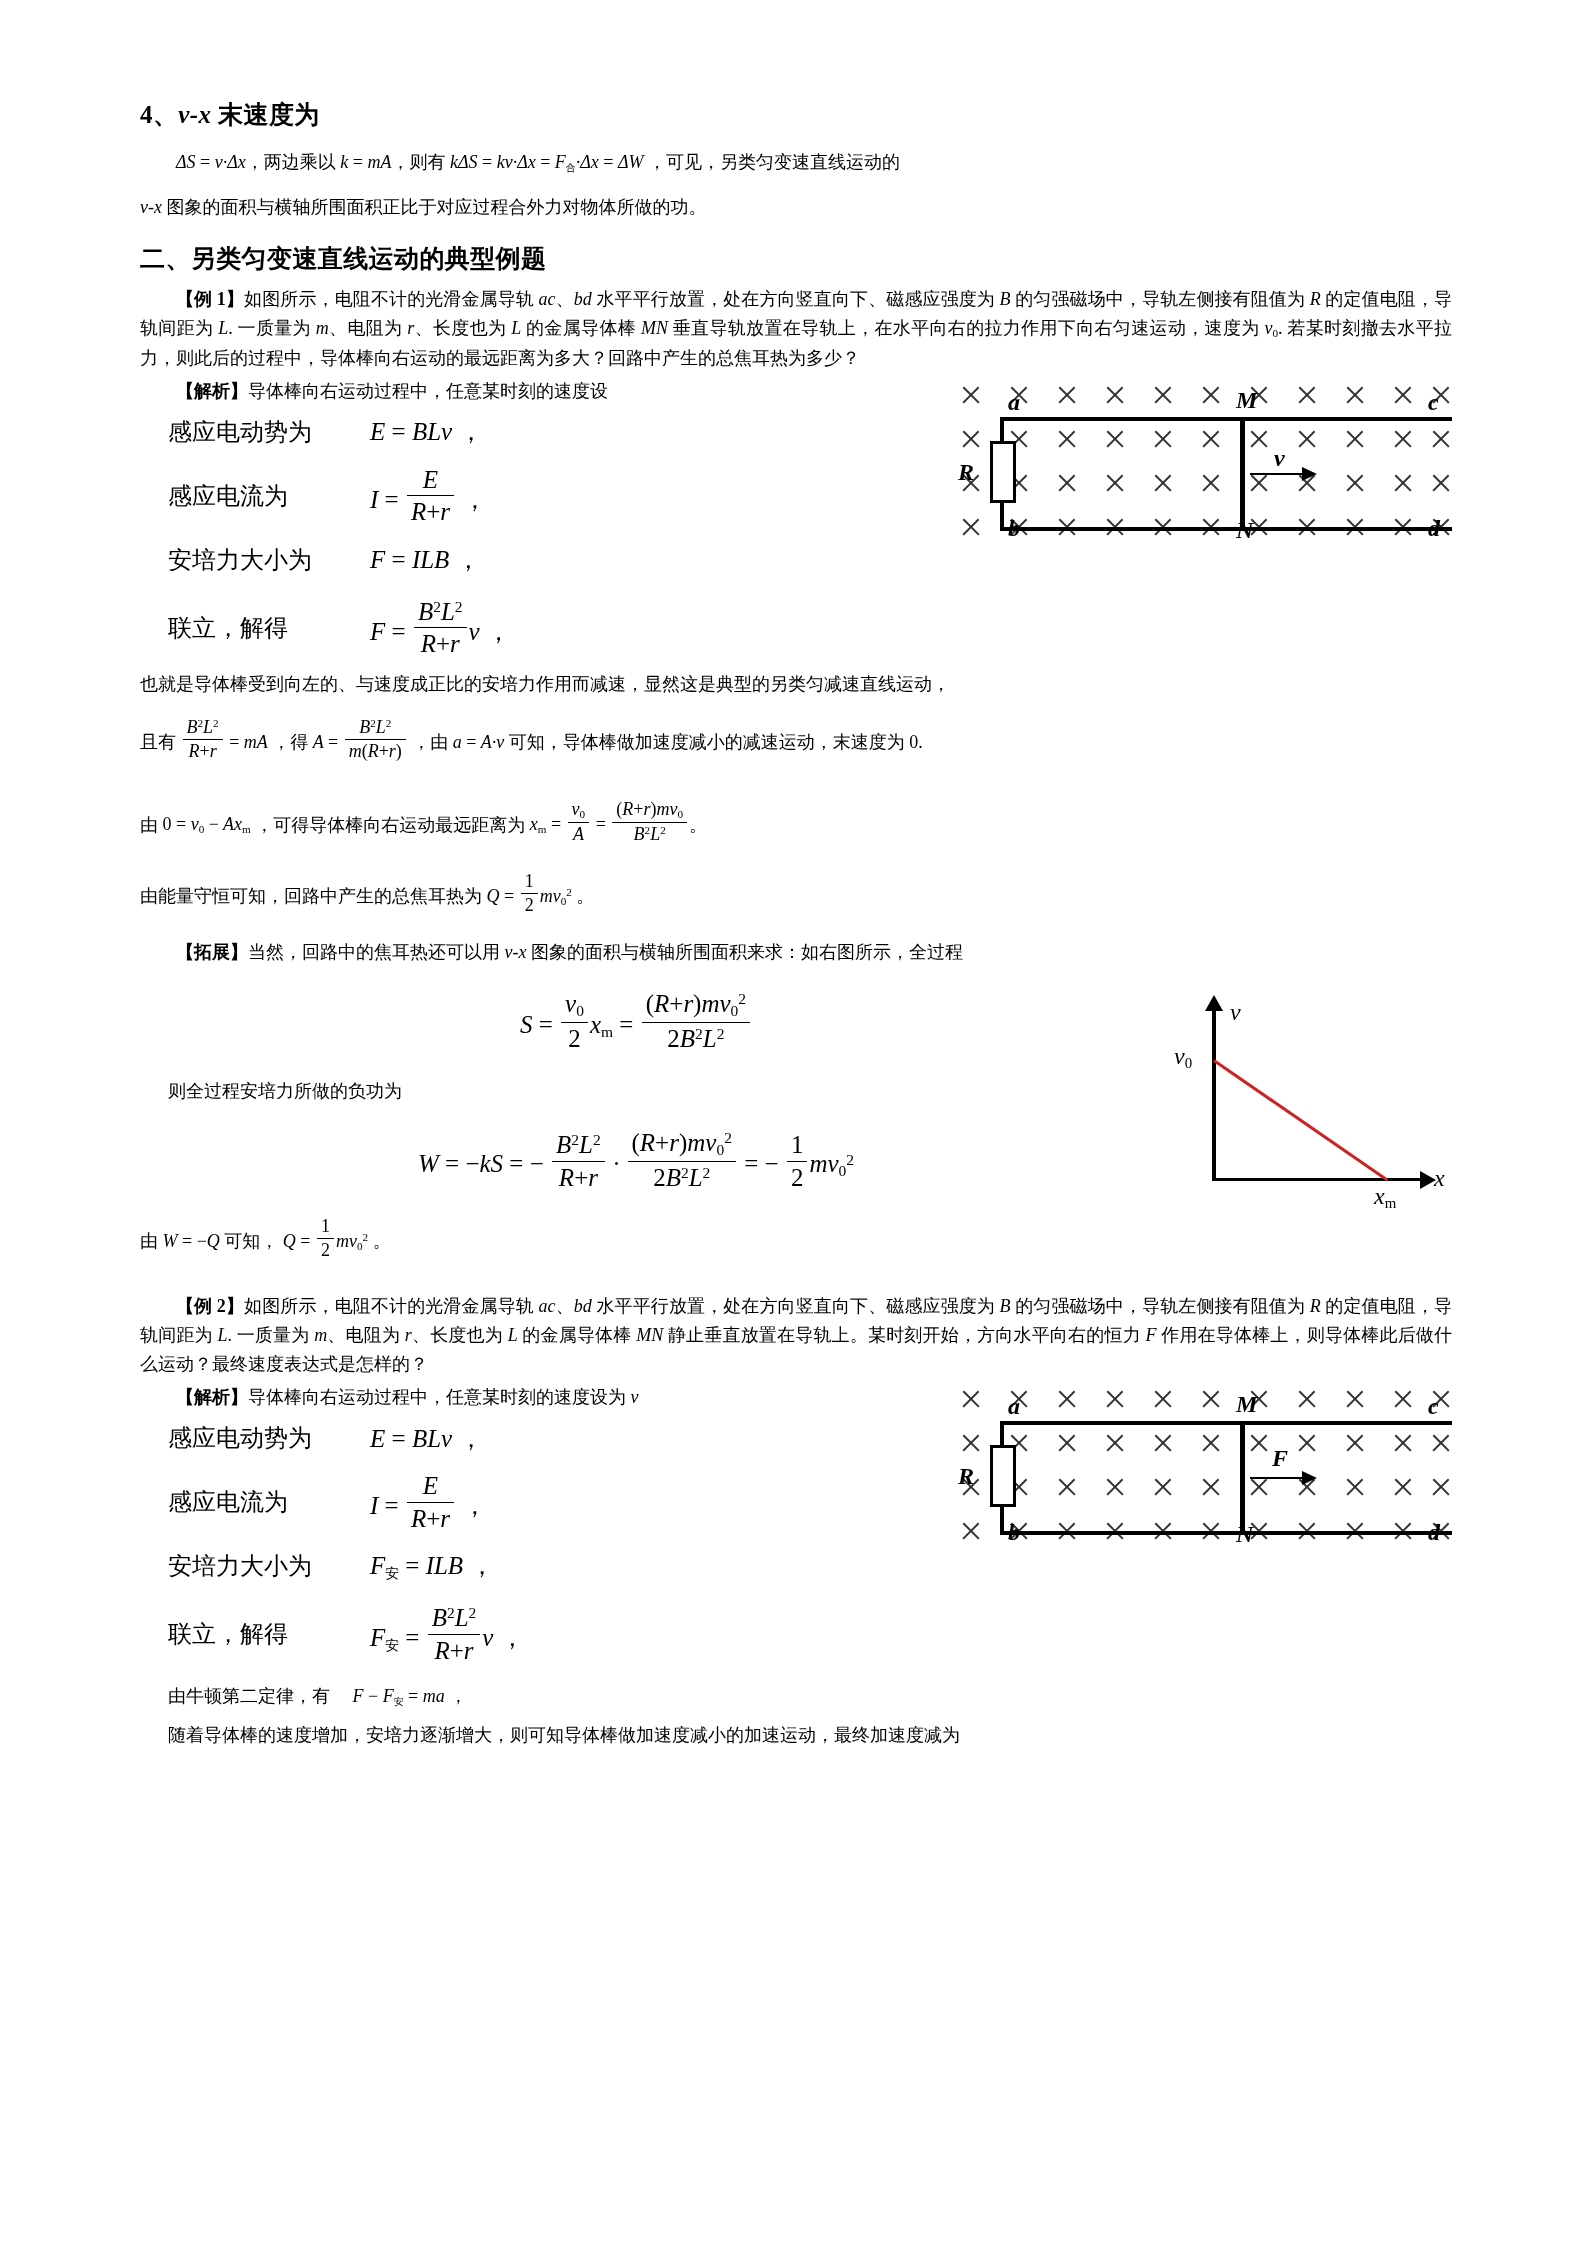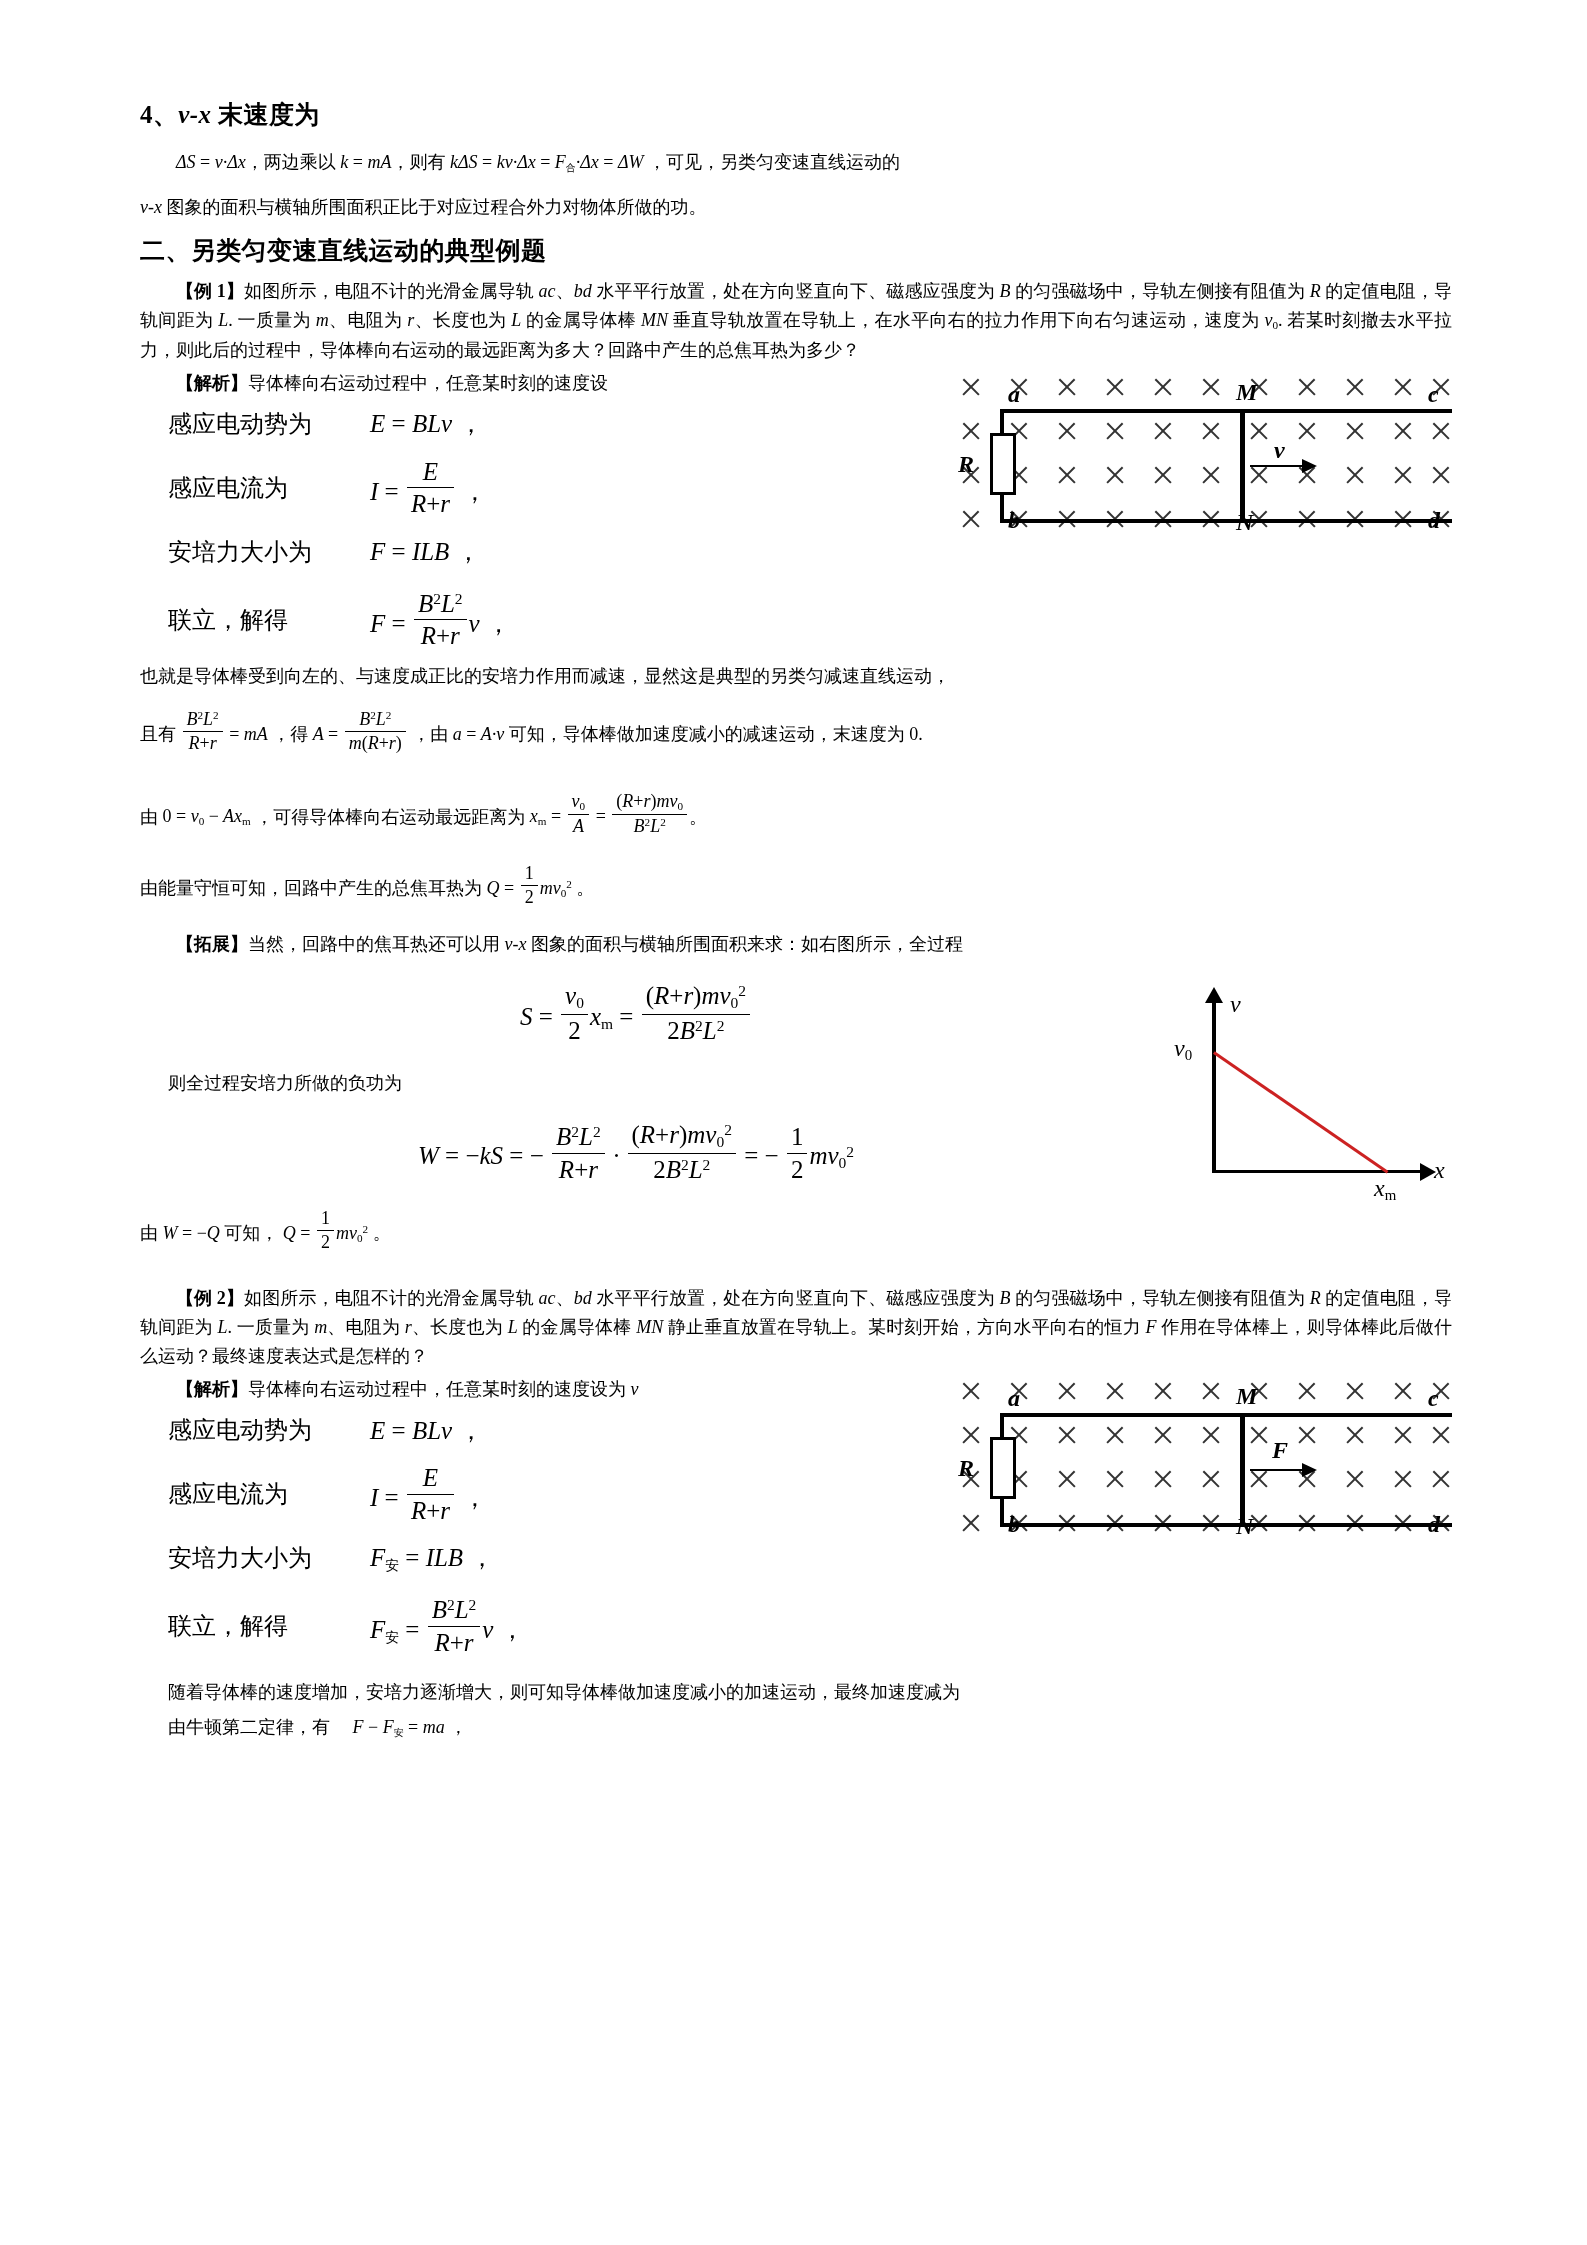--- a/index.html
+++ b/index.html
@@ -195,21 +195,21 @@
 <div class="page">
  <div class="content">
 
   <div class="h-bold">
     <span>4、</span><span class="ital">v-x</span><span> 末速度为</span>
   </div>
 
   <p class="para indent" style="margin-bottom:16px;">
     <span class="m">ΔS <span class="op">=</span> v·Δx</span>，两边乘以 <span class="m">k <span class="op">=</span> mA</span>，则有 <span class="m">kΔS <span class="op">=</span> kv·Δx <span class="op">=</span> F<span class="subsub">合</span>·Δx <span class="op">=</span> ΔW</span> ，可见，另类匀变速直线运动的
   </p>
-  <p class="para" style="margin-bottom:10px;">
+  <p class="para" style="margin-bottom:18px;">
     <span class="ital">v-x</span> 图象的面积与横轴所围面积正比于对应过程合外力对物体所做的功。
   </p>
 
   <div class="h-bold" style="margin-bottom:8px;">二、另类匀变速直线运动的典型例题</div>
 
   <p class="para indent">
     <span class="bk">【例 1】</span>如图所示，电阻不计的光滑金属导轨 <span class="ital">ac</span>、<span class="ital">bd</span> 水平平行放置，处在方向竖直向下、磁感应强度为 <span class="ital">B</span> 的匀强磁场中，导轨左侧接有阻值为 <span class="ital">R</span> 的定值电阻，导轨间距为 <span class="ital">L</span>. 一质量为 <span class="ital">m</span>、电阻为 <span class="ital">r</span>、长度也为 <span class="ital">L</span> 的金属导体棒 <span class="ital">MN</span> 垂直导轨放置在导轨上，在水平向右的拉力作用下向右匀速运动，速度为 <span class="ital">v</span><span class="vsub">0</span>. 若某时刻撤去水平拉力，则此后的过程中，导体棒向右运动的最远距离为多大？回路中产生的总焦耳热为多少？
   </p>
 
   <div class="floatfig" style="width:500px;height:180px;margin:6px 0 0 14px;position:relative;">
@@ -448,22 +448,22 @@
   </div>
   <div class="eqrow">
     <div class="lbl">安培力大小为</div>
     <div class="eq m">F<span class="subsub">安</span> <span class="op">=</span> ILB<span class="op"> ，</span></div>
   </div>
   <div class="eqrow" style="min-height:84px;">
     <div class="lbl">联立，解得</div>
     <div class="eq m">F<span class="subsub">安</span> <span class="op">=</span> <span class="frac"><span class="top">B<span class="vsup">2</span>L<span class="vsup">2</span></span><span class="bot">R<span class="op">+</span>r</span></span>v<span class="op"> ，</span></div>
   </div>
 
+  <p class="para" style="margin-top:6px;padding-left:28px;">
+    <span>由牛顿第二定律，有</span>　 <span class="m">F <span class="op">−</span> F<span class="subsub">安</span> <span class="op">=</span> ma</span> ，
+  </p>
+
   <p class="para" style="margin-top:10px;padding-left:28px;">
     <span>随着导体棒的速度增加，安培力逐渐增大，则可知导体棒做加速度减小的加速运动，最终加速度减为</span>
   </p>
 
-  <p class="para" style="margin-top:6px;padding-left:28px;">
-    <span>由牛顿第二定律，有</span>　 <span class="m">F <span class="op">−</span> F<span class="subsub">安</span> <span class="op">=</span> ma</span> ，
-  </p>
-
  </div>
 </div>
 
 </body></html>

